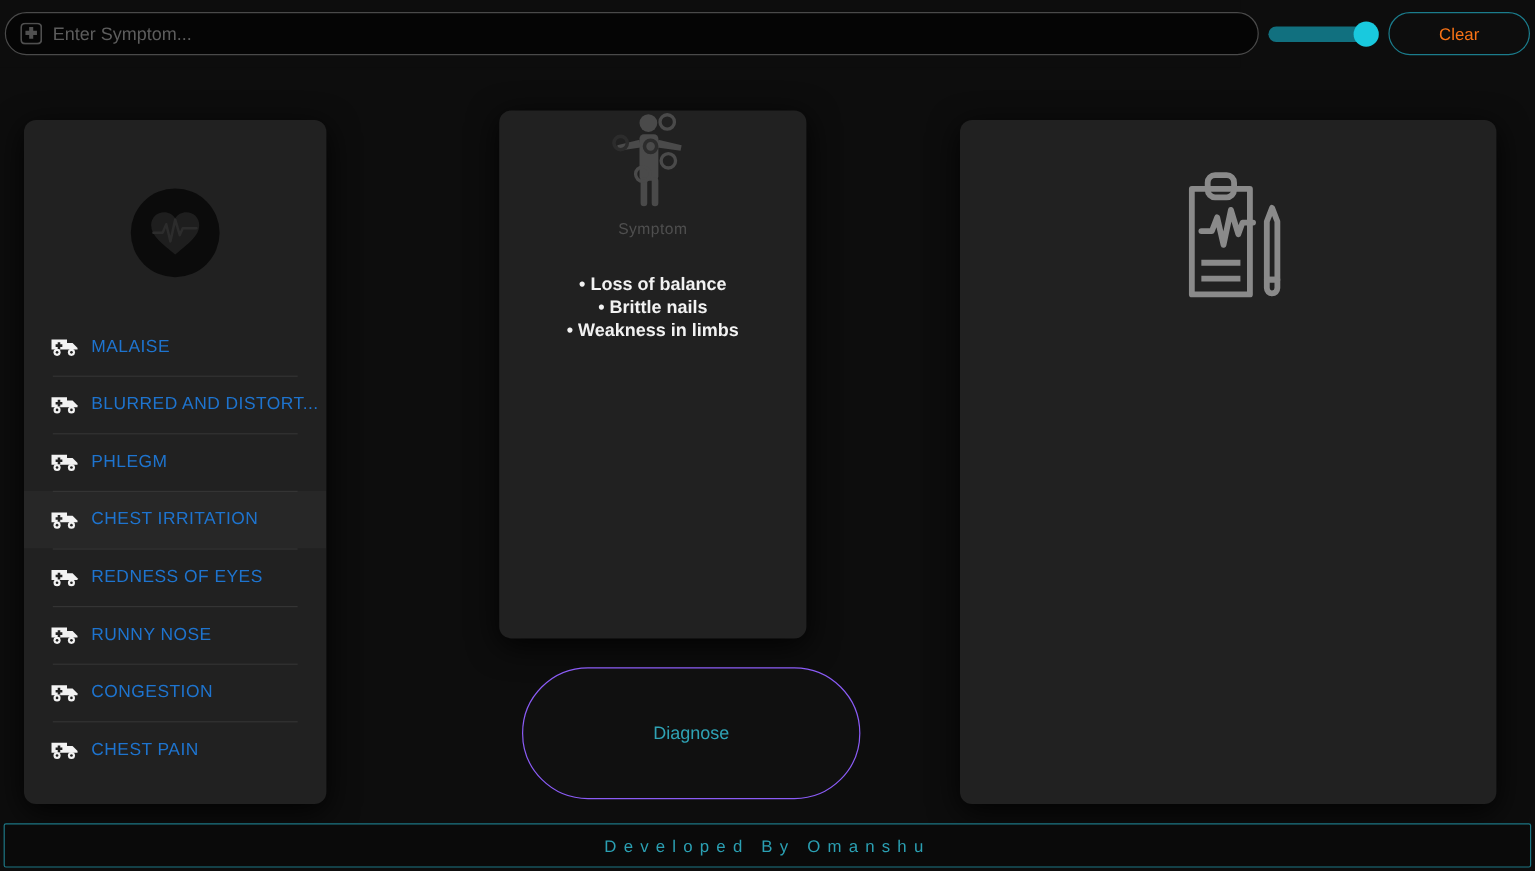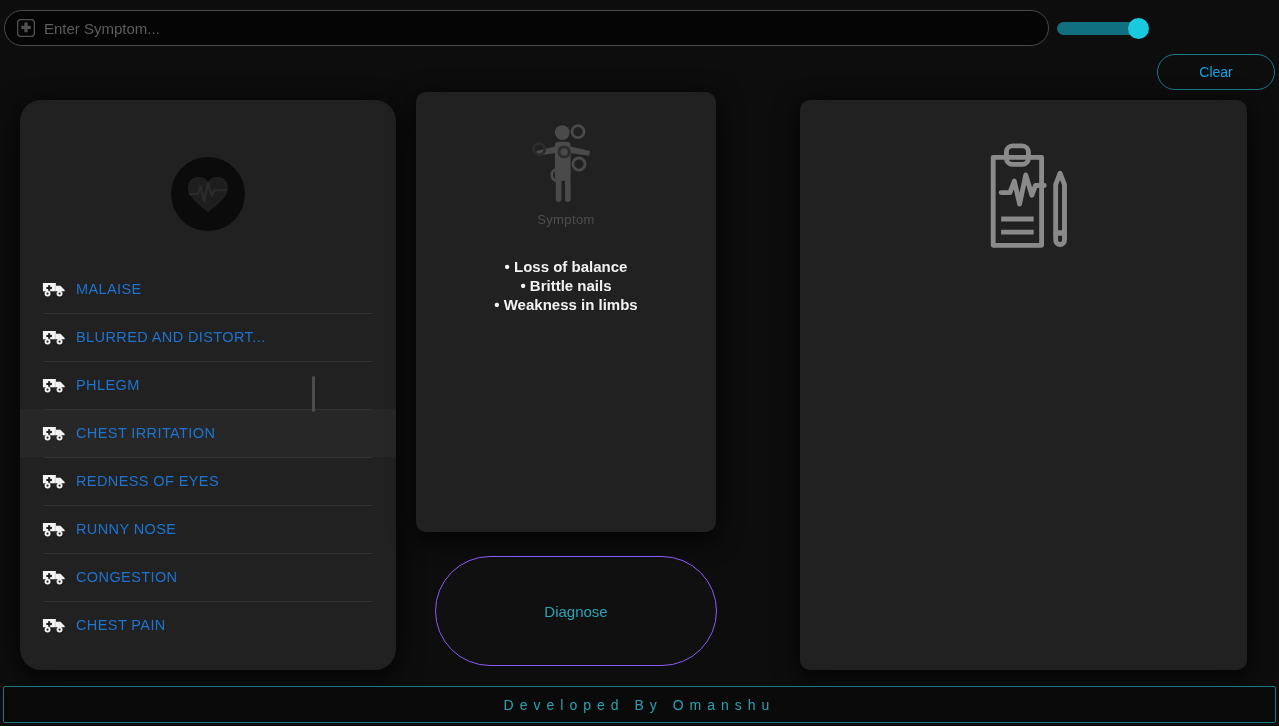--- a/index.html
+++ b/index.html
@@ -78,41 +78,39 @@
 
   .clear-btn {
     position: absolute;
     left: 1157px;
     top: 10px;
     width: 118px;
     height: 36px;
     border: 1px solid #1b7c8c;
     border-radius: 18px;
     background: #0d0d0d;
-    color: #0ea5e9;
+    color: #f97316;
     font-size: 14px;
     font-family: "Liberation Sans", sans-serif;
     cursor: pointer;
-    margin-top: 44px;
   }
 
   
   .panel {
     position: absolute;
     background: #212121;
     border-radius: 10px;
     box-shadow: 0 6px 26px rgba(0,0,0,0.85);
   }
 
   
   .panel-symptoms {
     left: 20px; top: 100px;
-    width: 376px; height: 570px;
+    width: 252px; height: 570px;
     overflow: hidden;
-    border-radius: 21px;
   }
   .logo-circle {
     width: 74px; height: 74px;
     border-radius: 50%;
     background: #0b0b0b;
     margin: 57px auto 0 auto;
     display: flex;
     align-items: center;
     justify-content: center;
   }
@@ -153,22 +151,21 @@
     width: 3px;
     height: 36px;
     background: #4d4d4d;
     border-radius: 2px;
     cursor: pointer;
   }
 
   
   .panel-middle {
     left: 416px; top: 92px;
-    width: 300px; height: 440px;
-    padding-top: 30px;
+    width: 256px; height: 440px;
   }
   .figure-wrap { text-align: center; }
   .figure-caption {
     margin-top: 2px;
     color: #4f4f4f;
     font-size: 13px;
     letter-spacing: 0.4px;
   }
   .selected-list {
     margin-top: 30px;

